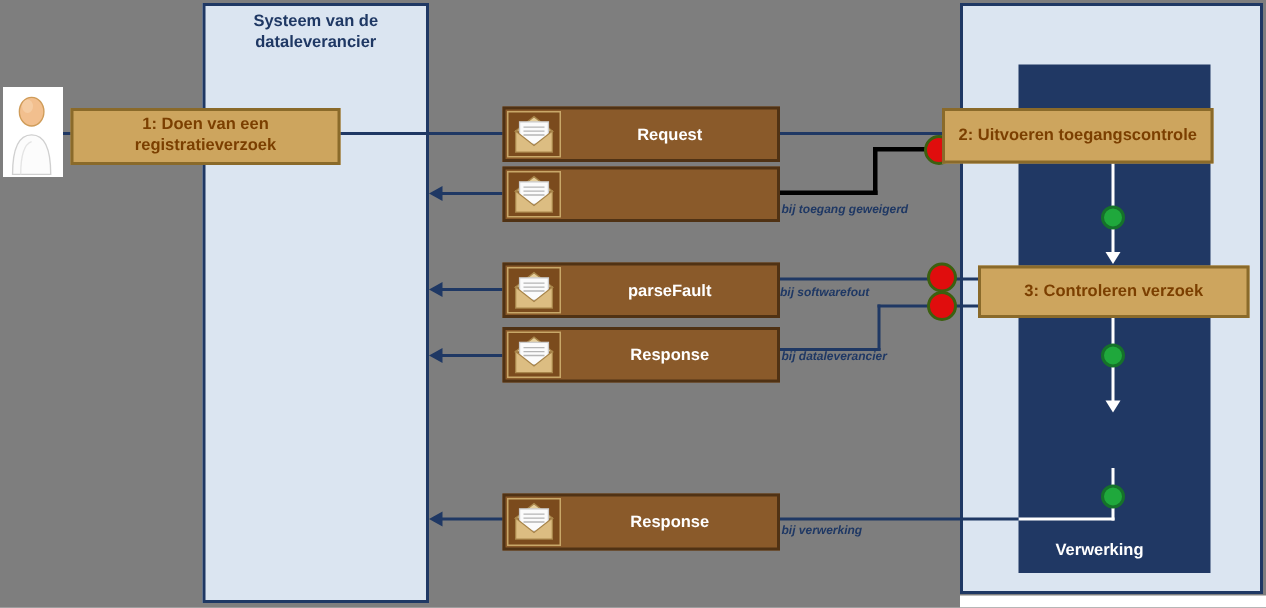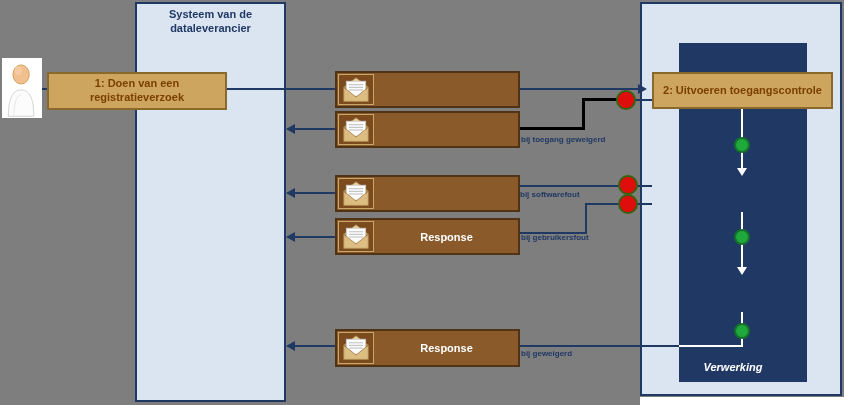--- a/index.html
+++ b/index.html
@@ -96,20 +96,21 @@
     position:absolute;border-radius:50%;
     box-sizing:border-box;
   }
   .dot-red{width:20px;height:20px;background:#e00d0d;border:2px solid #3c600f;}
   .dot-green{width:16px;height:16px;background:#1fa83c;border:2px solid #15722a;}
   .cond{
     position:absolute;
     color:#1f3864;
     font-size:8px;
     font-weight:bold;
+    font-style:italic;
     white-space:nowrap;
   }
   .actor{
     position:absolute;
     left:2px;top:58px;width:40px;height:60px;
     background:#ffffff;
     display:flex;align-items:flex-end;justify-content:center;
   }
   .white-strip{position:absolute;background:#ffffff;}
 </style>
@@ -118,21 +119,21 @@
 
 <div class="canvas">
 
   <div class="white-strip" style="left:640px;top:397px;width:204px;height:8px;"></div>
 
   <div class="col" style="left:135px;top:2px;width:151px;height:400px;"></div>
   <div class="col" style="left:640px;top:2px;width:202px;height:394px;"></div>
   <div class="navy-panel" style="left:679px;top:43px;width:128px;height:339px;"></div>
 
   <div class="col-title" style="left:145px;top:7px;width:131px;">Systeem van de dataleverancier</div>
-  <div class="panel-label" style="left:679px;top:361px;width:108px;font-style:italic;">Verwerking</div>
+  <div class="panel-label" style="left:679px;top:361px;width:108px;">Verwerking</div>
 
   <div class="hline" style="left:38px;top:88px;width:600px;"></div>
   <div class="arrow-right" style="left:638px;top:84px;"></div>
 
   <div class="hline" style="left:630px;top:99px;width:22px;"></div>
 
   <div class="hline blk" style="left:582px;top:98px;width:46px;height:3px;"></div>
   <div class="vline blk" style="left:582px;top:98px;width:3px;height:32px;"></div>
   <div class="hline blk" style="left:520px;top:127px;width:65px;height:3px;"></div>
 
@@ -162,35 +163,39 @@
   <div class="dot dot-red" style="left:616px;top:90px;"></div>
   <div class="dot dot-red" style="left:618px;top:175px;"></div>
   <div class="dot dot-red" style="left:618px;top:194px;"></div>
   <div class="dot dot-green" style="left:734px;top:137px;"></div>
   <div class="dot dot-green" style="left:734px;top:229px;"></div>
   <div class="dot dot-green" style="left:734px;top:323px;"></div>
 
   <div class="tan-box" style="left:47px;top:72px;width:180px;height:38px;">
     <span>1: Doen van een registratieverzoek</span>
   </div>
-  <div class="tan-box" style="left:652px;top:72px;width:181px;height:37px;">
+  <div class="tan-box" style="left:628px;top:72px;width:181px;height:37px;">
     <span>2: Uitvoeren toegangscontrole</span>
   </div>
+  <div class="tan-box" style="left:652px;top:177px;width:181px;height:35px;">
+    <span>3: Controleren verzoek</span>
+  </div>
 
   <div class="msg-box" style="top:71px;">
     <span class="env-tile">
       <svg width="30" height="28" viewBox="0 0 34 32">
         <polygon points="3,13 17,2 31,13" fill="#e6cf9c" stroke="#a8854a" stroke-width="1"></polygon>
         <rect x="6" y="6" width="22" height="17" fill="#fbfbfb" stroke="#cccccc"></rect>
         <line x1="9" y1="10" x2="25" y2="10" stroke="#b5b5b5"></line>
         <line x1="9" y1="13" x2="25" y2="13" stroke="#b5b5b5"></line>
         <line x1="9" y1="16" x2="25" y2="16" stroke="#b5b5b5"></line>
         <polygon points="3,13 3,29 31,29 31,13 17,24" fill="#dcbd82" stroke="#a8854a" stroke-width="1"></polygon>
       </svg>
     </span>
+    <span class="msg-label">Request</span>
   </div>
 
   <div class="msg-box" style="top:111px;">
     <span class="env-tile">
       <svg width="30" height="28" viewBox="0 0 34 32">
         <polygon points="3,13 17,2 31,13" fill="#e6cf9c" stroke="#a8854a" stroke-width="1"></polygon>
         <rect x="6" y="6" width="22" height="17" fill="#fbfbfb" stroke="#cccccc"></rect>
         <line x1="9" y1="10" x2="25" y2="10" stroke="#b5b5b5"></line>
         <line x1="9" y1="13" x2="25" y2="13" stroke="#b5b5b5"></line>
         <line x1="9" y1="16" x2="25" y2="16" stroke="#b5b5b5"></line>
@@ -203,20 +208,21 @@
     <span class="env-tile">
       <svg width="30" height="28" viewBox="0 0 34 32">
         <polygon points="3,13 17,2 31,13" fill="#e6cf9c" stroke="#a8854a" stroke-width="1"></polygon>
         <rect x="6" y="6" width="22" height="17" fill="#fbfbfb" stroke="#cccccc"></rect>
         <line x1="9" y1="10" x2="25" y2="10" stroke="#b5b5b5"></line>
         <line x1="9" y1="13" x2="25" y2="13" stroke="#b5b5b5"></line>
         <line x1="9" y1="16" x2="25" y2="16" stroke="#b5b5b5"></line>
         <polygon points="3,13 3,29 31,29 31,13 17,24" fill="#dcbd82" stroke="#a8854a" stroke-width="1"></polygon>
       </svg>
     </span>
+    <span class="msg-label">parseFault</span>
   </div>
 
   <div class="msg-box" style="top:218px;">
     <span class="env-tile">
       <svg width="30" height="28" viewBox="0 0 34 32">
         <polygon points="3,13 17,2 31,13" fill="#e6cf9c" stroke="#a8854a" stroke-width="1"></polygon>
         <rect x="6" y="6" width="22" height="17" fill="#fbfbfb" stroke="#cccccc"></rect>
         <line x1="9" y1="10" x2="25" y2="10" stroke="#b5b5b5"></line>
         <line x1="9" y1="13" x2="25" y2="13" stroke="#b5b5b5"></line>
         <line x1="9" y1="16" x2="25" y2="16" stroke="#b5b5b5"></line>
@@ -235,22 +241,22 @@
         <line x1="9" y1="13" x2="25" y2="13" stroke="#b5b5b5"></line>
         <line x1="9" y1="16" x2="25" y2="16" stroke="#b5b5b5"></line>
         <polygon points="3,13 3,29 31,29 31,13 17,24" fill="#dcbd82" stroke="#a8854a" stroke-width="1"></polygon>
       </svg>
     </span>
     <span class="msg-label">Response</span>
   </div>
 
   <div class="cond" style="left:521px;top:135px;">bij toegang geweigerd</div>
   <div class="cond" style="left:520px;top:190px;">bij softwarefout</div>
-  <div class="cond" style="left:521px;top:233px;">bij gebruikersfout</div>
-  <div class="cond" style="left:521px;top:349px;">bij geweigerd</div>
+  <div class="cond" style="left:521px;top:233px;">bij dataleverancier</div>
+  <div class="cond" style="left:521px;top:349px;">bij verwerking</div>
 
   <div class="actor">
     <svg width="40" height="58" viewBox="0 0 44 60">
       <ellipse cx="21" cy="14" rx="9" ry="10.5" fill="#f2bf8e" stroke="#cf9c59" stroke-width="1"></ellipse>
       <ellipse cx="18" cy="10" rx="4" ry="5" fill="#f7d2ab" opacity="0.7"></ellipse>
       <path d="M7 60 C7 42 11 31 21 31 C31 31 35 42 35 60 Z" fill="#fcfcfc" stroke="#d0d0d0" stroke-width="1"></path>
       <path d="M13 60 C13 48 15 38 21 36" fill="none" stroke="#e4e4e4" stroke-width="1"></path>
     </svg>
   </div>
 

